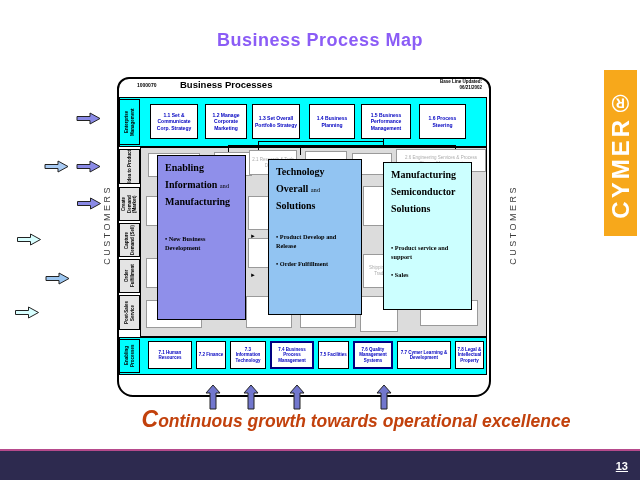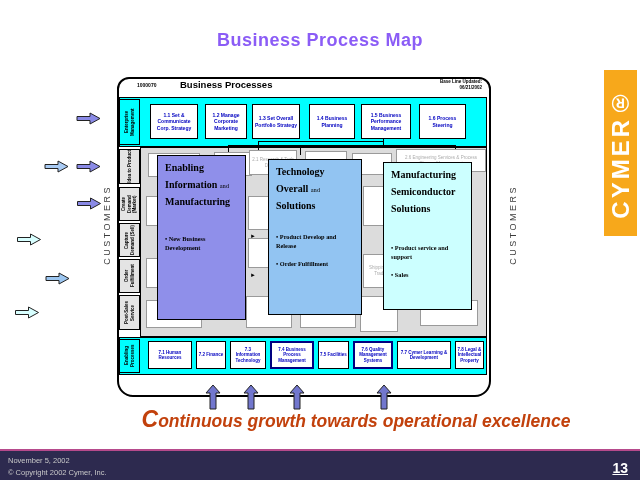--- a/index.html
+++ b/index.html
@@ -56,21 +56,21 @@
         display:flex;align-items:center;justify-content:center;}
   .logo .vtext{font-size:24px;font-weight:bold;color:#fff;letter-spacing:3px;
                font-family:"Liberation Sans",sans-serif;}
   .tagline{position:absolute;top:406px;left:0;width:640px;text-align:center;color:#c2410c;
            font-weight:bold;font-style:italic;padding-left:36px;}
   .tagline .lead{font-size:23px;}
   .tagline .rest{font-size:17.5px;}
   .footer{position:absolute;left:0;top:449px;width:640px;height:31px;background:#2D2A4F;
           border-top:2px solid #B64A8C;box-sizing:border-box;}
   .f-left{position:absolute;left:8px;top:4px;font-size:7.5px;color:#C9C9C9;line-height:1.55;}
-  .f-page{position:absolute;right:12px;top:9px;font-size:14px;font-weight:bold;color:#fff;text-decoration:underline;}
+  .f-page{position:absolute;right:12px;top:9px;font-size:11px;font-weight:bold;color:#fff;text-decoration:underline;}
   svg{display:block;}
 </style>
 </head>
 <body>
 
 <div class="slide">
 
   <div class="title">Business Process Map</div>
 
   <span class="abs" style="left:76px;top:112px">
@@ -245,20 +245,16 @@
       <span class="vtext">CUSTOMERS</span>
     </div>
 
   <div class="logo">
       <span class="vtext">CYMER®</span>
     </div>
 
   <div class="tagline"><span class="lead">C</span><span class="rest">ontinuous growth towards operational excellence</span></div>
 
   <div class="footer">
-    <div class="f-left">
-      <div>November 5, 2002</div>
-      <div>© Copyright 2002 Cymer, Inc.</div>
-    </div>
     <div class="f-page">13</div>
   </div>
 
 </div>
 
 </body></html>

